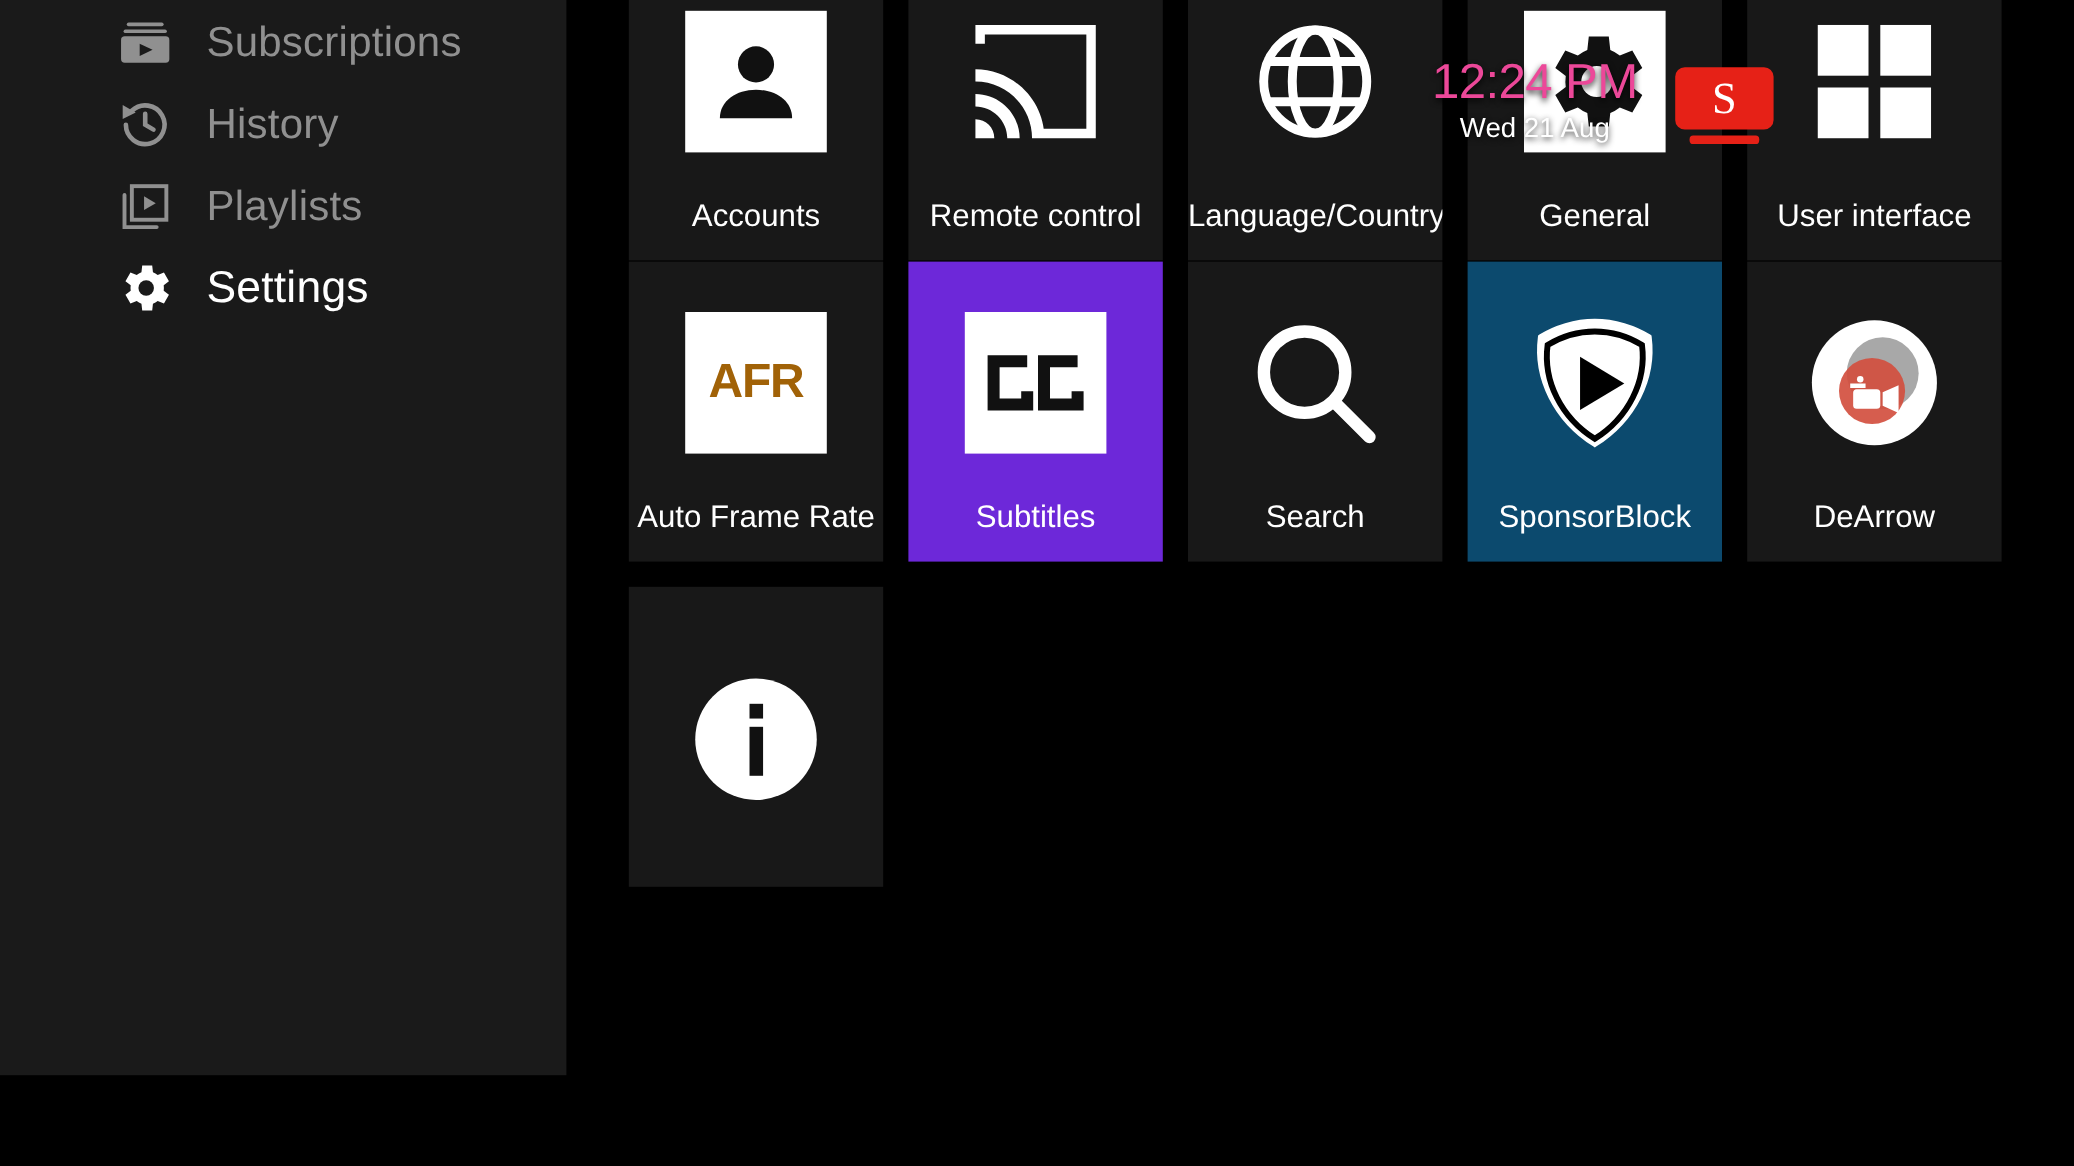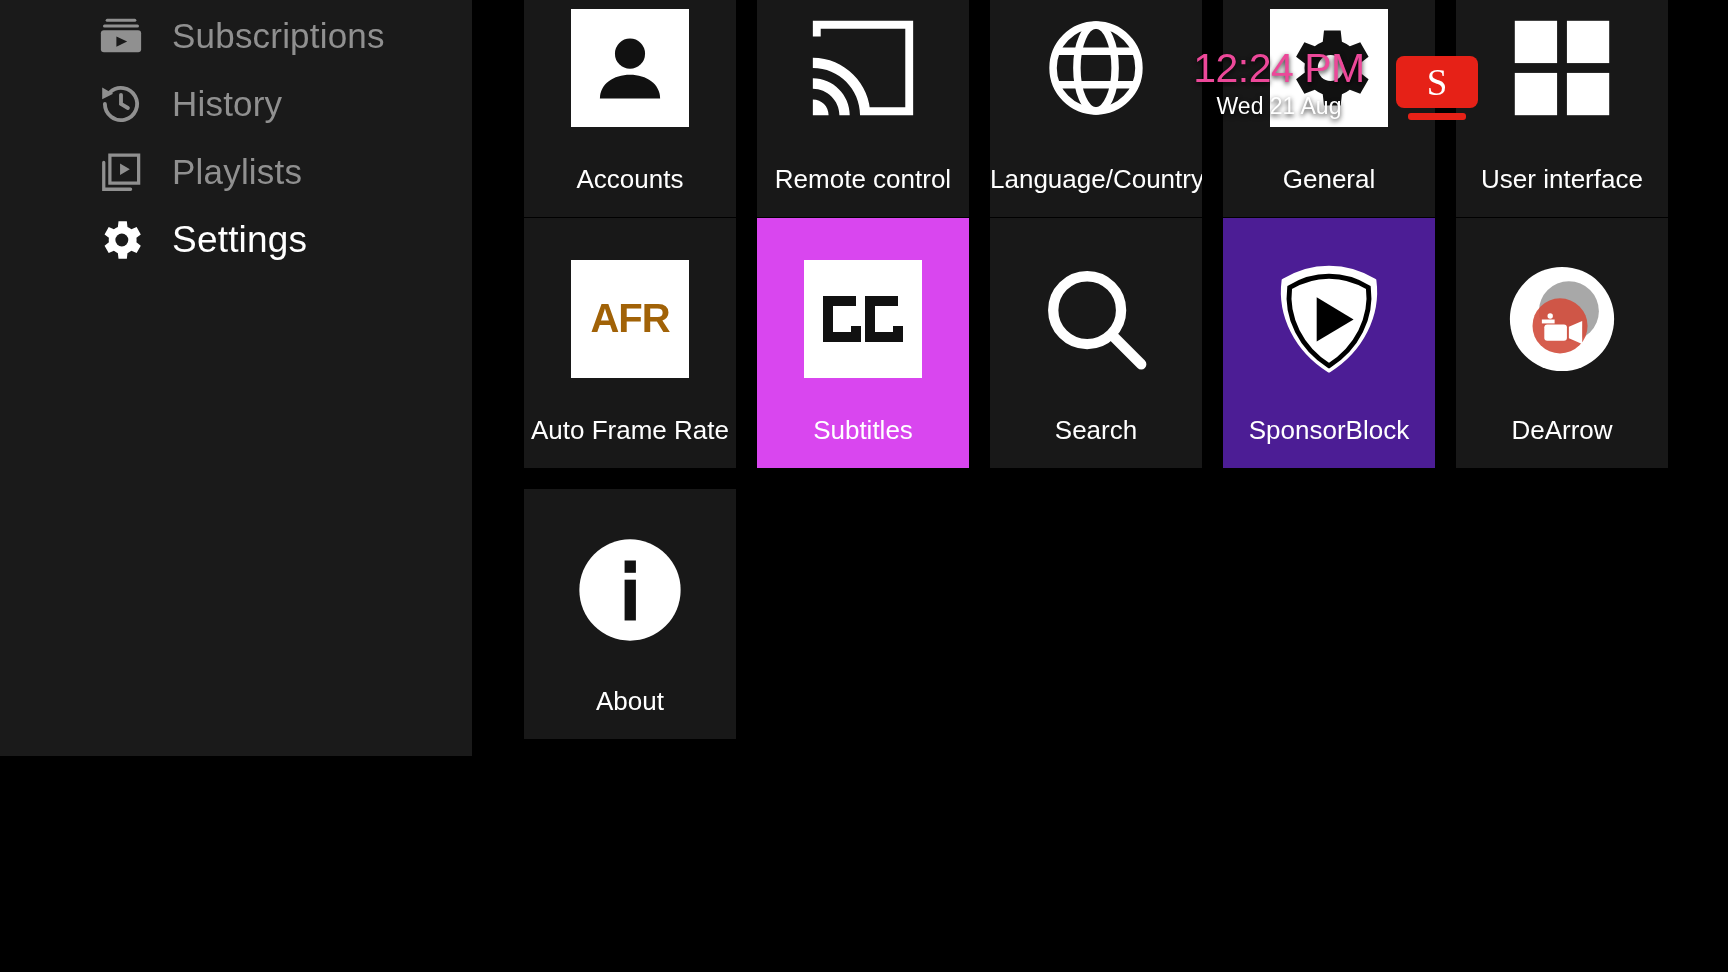--- a/index.html
+++ b/index.html
@@ -7,21 +7,21 @@
     width: 1728px; height: 972px;
     background: #000000;
     font-family: "Liberation Sans", sans-serif;
     overflow: hidden;
   }
   #root { position: relative; width: 1728px; height: 972px; background: #000; }
 
   
   #sidebar {
     position: absolute; left: 0; top: 0;
-    width: 472px; height: 756px;
+    width: 472px; height: 896px;
     background: #1a1a1a;
   }
   .nav-item {
     position: absolute;
     left: 96px;
     display: flex;
     align-items: center;
     gap: 26px;
     height: 56px;
   }
@@ -222,21 +222,21 @@
 
     <div class="tile" style="left: 524px; top: 218px; background: rgb(24, 24, 24);">
       <div class="icon-wrap">
         <div class="sq">
           <span class="sq-text" style="font-size:40px;">AFR</span>
         </div>
       </div>
       <div class="tile-label">Auto Frame Rate</div>
     </div>
 
-    <div class="tile" style="left: 757px; top: 218px; background: #d946ef; justify-content: flex-end;">
+    <div class="tile" style="left: 757px; top: 218px; background: #6d28d9; justify-content: flex-end;">
       <div class="icon-wrap">
         <div class="sq">
           <svg width="92" height="50" viewBox="0 0 46 25" fill="none" stroke="#111111" stroke-width="5">
             <path d="M19.5 3.5H5.5v18h14v-5.5"></path>
             <path d="M40.5 3.5h-14v18h14v-5.5"></path>
           </svg>
         </div>
       </div>
       <div class="tile-label">Subtitles</div>
     </div>
@@ -244,21 +244,21 @@
     <div class="tile" style="left: 990px; top: 218px; background: rgb(24, 24, 24);">
       <div class="icon-wrap">
         <svg width="118" height="118" viewBox="0 0 24 24" fill="none" stroke="#ffffff" stroke-width="2.1" stroke-linecap="round">
           <circle cx="10.2" cy="10.2" r="6.9"></circle>
           <line x1="15.3" y1="15.3" x2="21.2" y2="21.2"></line>
         </svg>
       </div>
       <div class="tile-label">Search</div>
     </div>
 
-    <div class="tile" style="left: 1223px; top: 218px; background: #4c1d95;">
+    <div class="tile" style="left: 1223px; top: 218px; background: #0c4a6e;">
       <div class="icon-wrap">
         <svg width="118" height="118" viewBox="0 0 24 24">
           <path d="M12 1.7c3.3 0 6.7 1.1 9.1 2.6.9 6.9-2.6 13.9-9.1 18-6.5-4.1-10-11.1-9.1-18C5.3 2.8 8.7 1.7 12 1.7z" fill="#ffffff" stroke="#ffffff" stroke-width="1.1"></path>
           <path d="M12 3.3c2.9 0 5.9 1 8 2.3.8 6.1-2.3 12.3-8 15.9-5.7-3.6-8.8-9.8-8-15.9 2.1-1.3 5.1-2.3 8-2.3z" fill="#ffffff" stroke="#000000" stroke-width="1.0"></path>
           <polygon points="9.5,7.6 9.5,16.6 17.0,12.1" fill="#000000"></polygon>
         </svg>
       </div>
       <div class="tile-label">SponsorBlock</div>
     </div>
 
@@ -278,21 +278,20 @@
     </div>
 
     <div class="tile" style="left: 524px; top: 489px; background: rgb(24, 24, 24);">
       <div class="icon-wrap">
         <svg width="118" height="118" viewBox="0 0 24 24">
           <circle cx="12" cy="12" r="10.3" fill="#ffffff"></circle>
           <rect x="10.9" y="6.0" width="2.3" height="2.5" fill="#111111"></rect>
           <rect x="10.9" y="9.9" width="2.3" height="8.3" fill="#111111"></rect>
         </svg>
       </div>
-      <div class="tile-label">About</div>
     </div>
 
   </div>
 
   <div id="clock">
     <div class="time">12:24 PM</div>
     <div class="date">Wed 21 Aug</div>
   </div>
 
   <div id="logo-badge">

